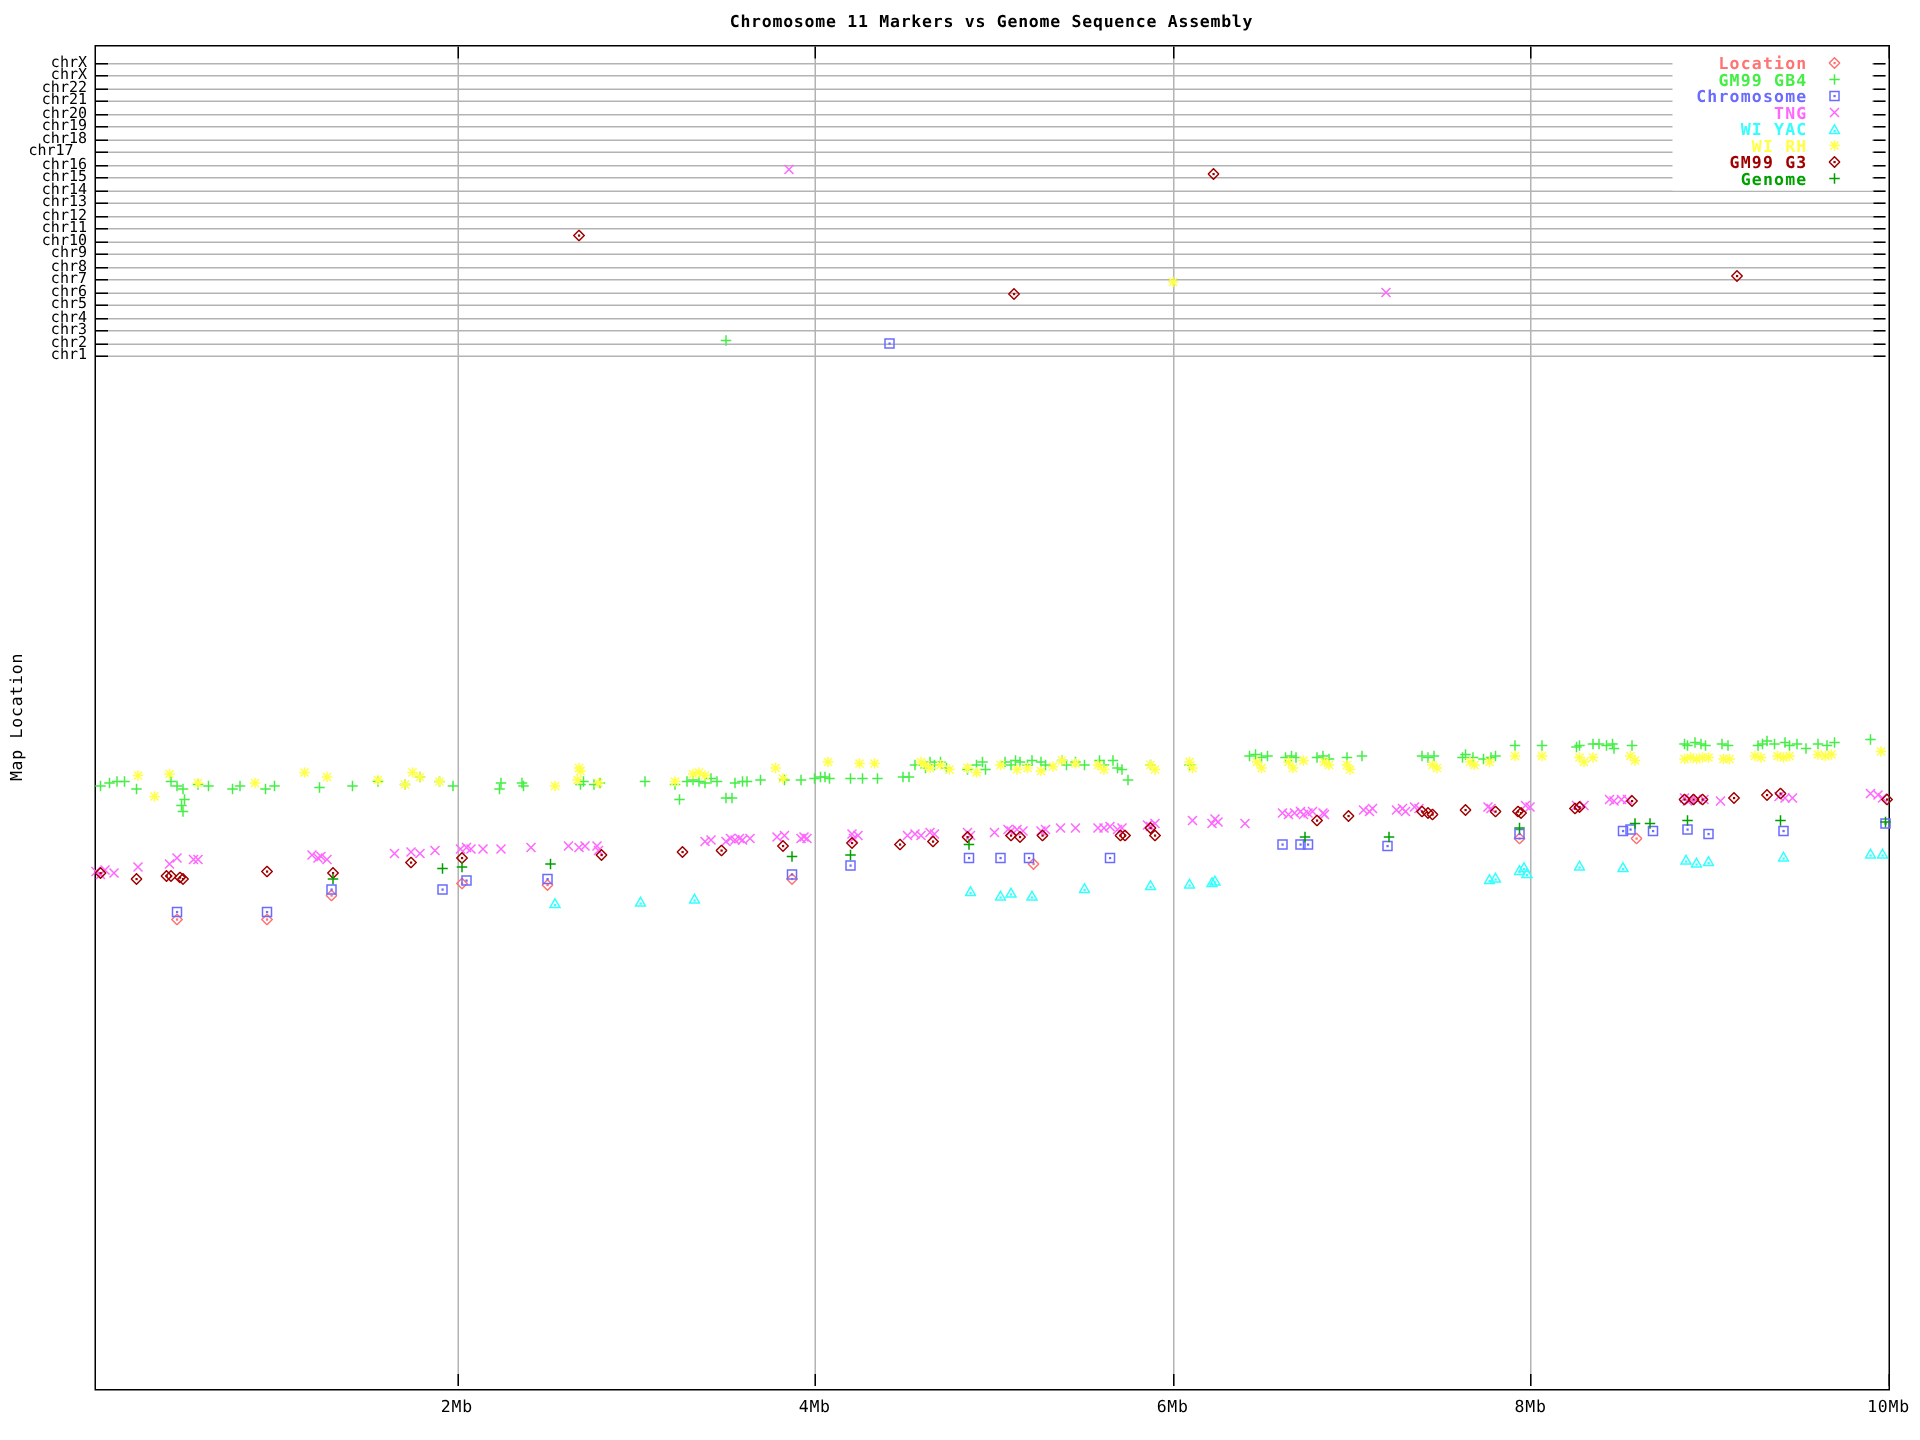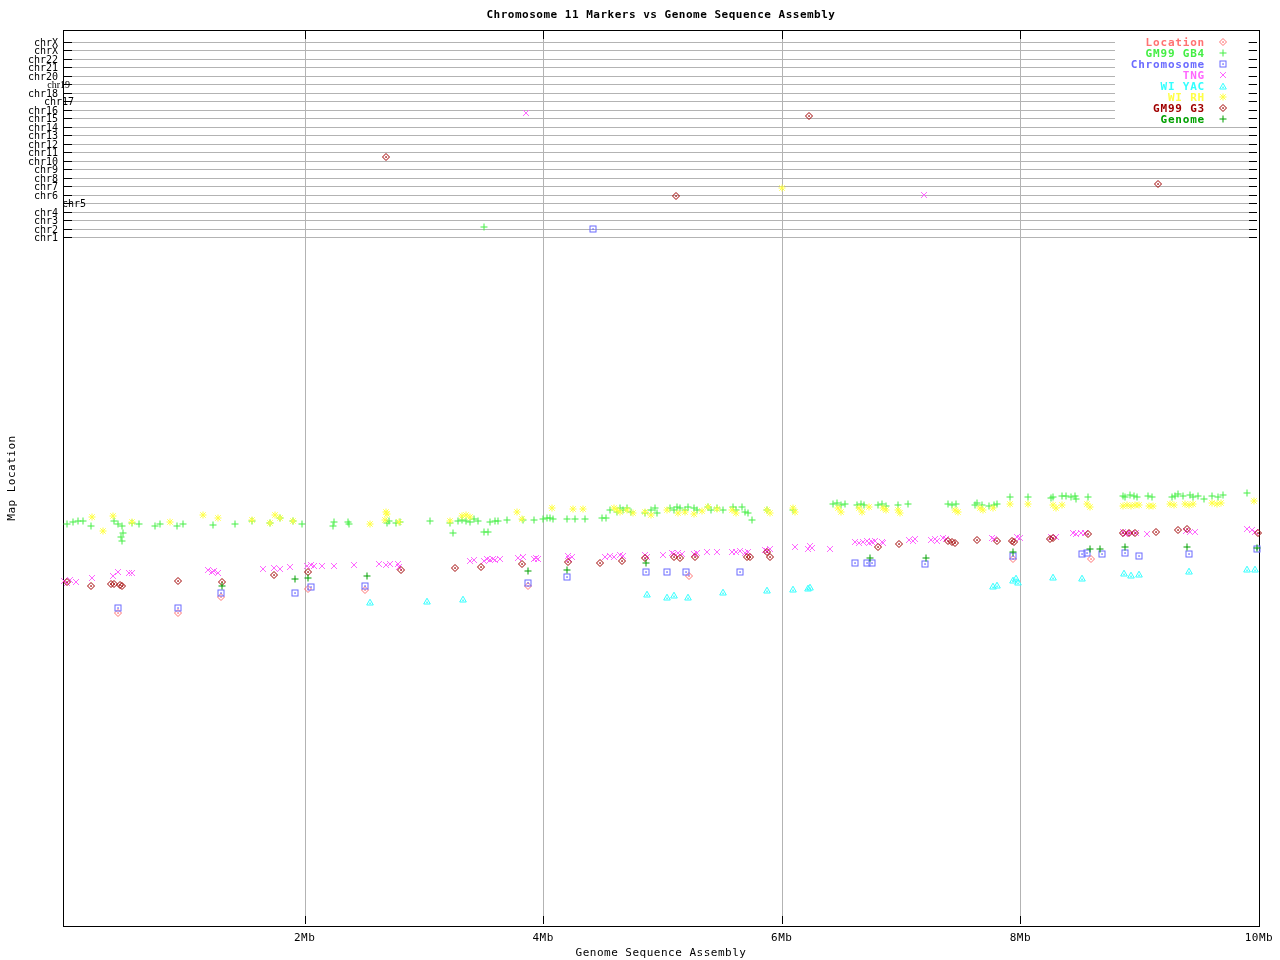--- a/index.html
+++ b/index.html
@@ -24,21 +24,20 @@
   .legend-marker{display:inline-flex;width:8px;height:8px;margin-left:14px;margin-right:18px;}
   .pt{z-index:5;width:8px;height:8px;}
   svg{display:block;}
 </style>
 </head>
 <body>
 
 <div id="stage">
   <div id="chart-title" class="abs">Chromosome 11 Markers vs Genome Sequence Assembly</div>
   <div id="y-axis-label" class="abs">Map Location</div>
-  <div id="x-axis-label" class="abs">Genome Sequence Assembly</div>
   <div id="plot-border" class="abs" style="left: 63px; top: 30px; width: 1195px; height: 895px;"></div>
   <div id="grid-layer">
       <div class="abs hgrid" style="left: 64px; top: 41.5px; width: 1193px; background: rgb(179, 179, 179);"></div>
       <div class="abs tick" style="left: 64px; top: 41.5px; width: 8px; height: 1px;"></div>
       <div class="abs tick" style="left: 1249px; top: 41.5px; width: 8px; height: 1px;"></div>
       <div class="abs ytick-label" style="left: 0px; top: 41.5px;">chrX</div>
       <div class="abs hgrid" style="left: 64px; top: 50px; width: 1193px; background: rgb(179, 179, 179);"></div>
       <div class="abs tick" style="left: 64px; top: 50px; width: 8px; height: 1px;"></div>
       <div class="abs tick" style="left: 1249px; top: 50px; width: 8px; height: 1px;"></div>
       <div class="abs ytick-label" style="left: 0px; top: 50px;">chrX</div>
@@ -50,29 +49,29 @@
       <div class="abs tick" style="left: 64px; top: 67px; width: 8px; height: 1px;"></div>
       <div class="abs tick" style="left: 1249px; top: 67px; width: 8px; height: 1px;"></div>
       <div class="abs ytick-label" style="left: 0px; top: 67px;">chr21</div>
       <div class="abs hgrid" style="left: 64px; top: 75.5px; width: 1193px; background: rgb(179, 179, 179);"></div>
       <div class="abs tick" style="left: 64px; top: 75.5px; width: 8px; height: 1px;"></div>
       <div class="abs tick" style="left: 1249px; top: 75.5px; width: 8px; height: 1px;"></div>
       <div class="abs ytick-label" style="left: 0px; top: 75.5px;">chr20</div>
       <div class="abs hgrid" style="left: 64px; top: 84px; width: 1193px; background: rgb(179, 179, 179);"></div>
       <div class="abs tick" style="left: 64px; top: 84px; width: 8px; height: 1px;"></div>
       <div class="abs tick" style="left: 1249px; top: 84px; width: 8px; height: 1px;"></div>
-      <div class="abs ytick-label" style="left: 12px; top: 84px; font-family: Liberation Serif, serif;">chr19</div>
+      <div class="abs ytick-label" style="left: 0px; top: 84px;">chr19</div>
       <div class="abs hgrid" style="left: 64px; top: 92.5px; width: 1193px; background: rgb(179, 179, 179);"></div>
       <div class="abs tick" style="left: 64px; top: 92.5px; width: 8px; height: 1px;"></div>
       <div class="abs tick" style="left: 1249px; top: 92.5px; width: 8px; height: 1px;"></div>
       <div class="abs ytick-label" style="left: 0px; top: 92.5px;">chr18</div>
       <div class="abs hgrid" style="left: 64px; top: 101px; width: 1193px; background: rgb(179, 179, 179);"></div>
       <div class="abs tick" style="left: 64px; top: 101px; width: 8px; height: 1px;"></div>
       <div class="abs tick" style="left: 1249px; top: 101px; width: 8px; height: 1px;"></div>
-      <div class="abs ytick-label" style="left: 16px; top: 101px;">chr17</div>
+      <div class="abs ytick-label" style="left: 5px; top: 101px; text-align: center;">chr17</div>
       <div class="abs hgrid" style="left: 64px; top: 109.5px; width: 1193px; background: rgb(179, 179, 179);"></div>
       <div class="abs tick" style="left: 64px; top: 109.5px; width: 8px; height: 1px;"></div>
       <div class="abs tick" style="left: 1249px; top: 109.5px; width: 8px; height: 1px;"></div>
       <div class="abs ytick-label" style="left: 0px; top: 109.5px;">chr16</div>
       <div class="abs hgrid" style="left: 64px; top: 118px; width: 1193px; background: rgb(179, 179, 179);"></div>
       <div class="abs tick" style="left: 64px; top: 118px; width: 8px; height: 1px;"></div>
       <div class="abs tick" style="left: 1249px; top: 118px; width: 8px; height: 1px;"></div>
       <div class="abs ytick-label" style="left: 0px; top: 118px;">chr15</div>
       <div class="abs hgrid" style="left: 64px; top: 126.5px; width: 1193px; background: rgb(179, 179, 179);"></div>
       <div class="abs tick" style="left: 64px; top: 126.5px; width: 8px; height: 1px;"></div>
@@ -106,21 +105,21 @@
       <div class="abs tick" style="left: 64px; top: 186px; width: 8px; height: 1px;"></div>
       <div class="abs tick" style="left: 1249px; top: 186px; width: 8px; height: 1px;"></div>
       <div class="abs ytick-label" style="left: 0px; top: 186px;">chr7</div>
       <div class="abs hgrid" style="left: 64px; top: 194.5px; width: 1193px; background: rgb(179, 179, 179);"></div>
       <div class="abs tick" style="left: 64px; top: 194.5px; width: 8px; height: 1px;"></div>
       <div class="abs tick" style="left: 1249px; top: 194.5px; width: 8px; height: 1px;"></div>
       <div class="abs ytick-label" style="left: 0px; top: 194.5px;">chr6</div>
       <div class="abs hgrid" style="left: 64px; top: 203px; width: 1193px; background: rgb(179, 179, 179);"></div>
       <div class="abs tick" style="left: 64px; top: 203px; width: 8px; height: 1px;"></div>
       <div class="abs tick" style="left: 1249px; top: 203px; width: 8px; height: 1px;"></div>
-      <div class="abs ytick-label" style="left: 0px; top: 203px; padding-left: 28px;">chr5</div>
+      <div class="abs ytick-label" style="left: 0px; top: 203px;">chr5</div>
       <div class="abs hgrid" style="left: 64px; top: 211.5px; width: 1193px; background: rgb(179, 179, 179);"></div>
       <div class="abs tick" style="left: 64px; top: 211.5px; width: 8px; height: 1px;"></div>
       <div class="abs tick" style="left: 1249px; top: 211.5px; width: 8px; height: 1px;"></div>
       <div class="abs ytick-label" style="left: 0px; top: 211.5px;">chr4</div>
       <div class="abs hgrid" style="left: 64px; top: 220px; width: 1193px; background: rgb(179, 179, 179);"></div>
       <div class="abs tick" style="left: 64px; top: 220px; width: 8px; height: 1px;"></div>
       <div class="abs tick" style="left: 1249px; top: 220px; width: 8px; height: 1px;"></div>
       <div class="abs ytick-label" style="left: 0px; top: 220px;">chr3</div>
       <div class="abs hgrid" style="left: 64px; top: 228.5px; width: 1193px; background: rgb(179, 179, 179);"></div>
       <div class="abs tick" style="left: 64px; top: 228.5px; width: 8px; height: 1px;"></div>

